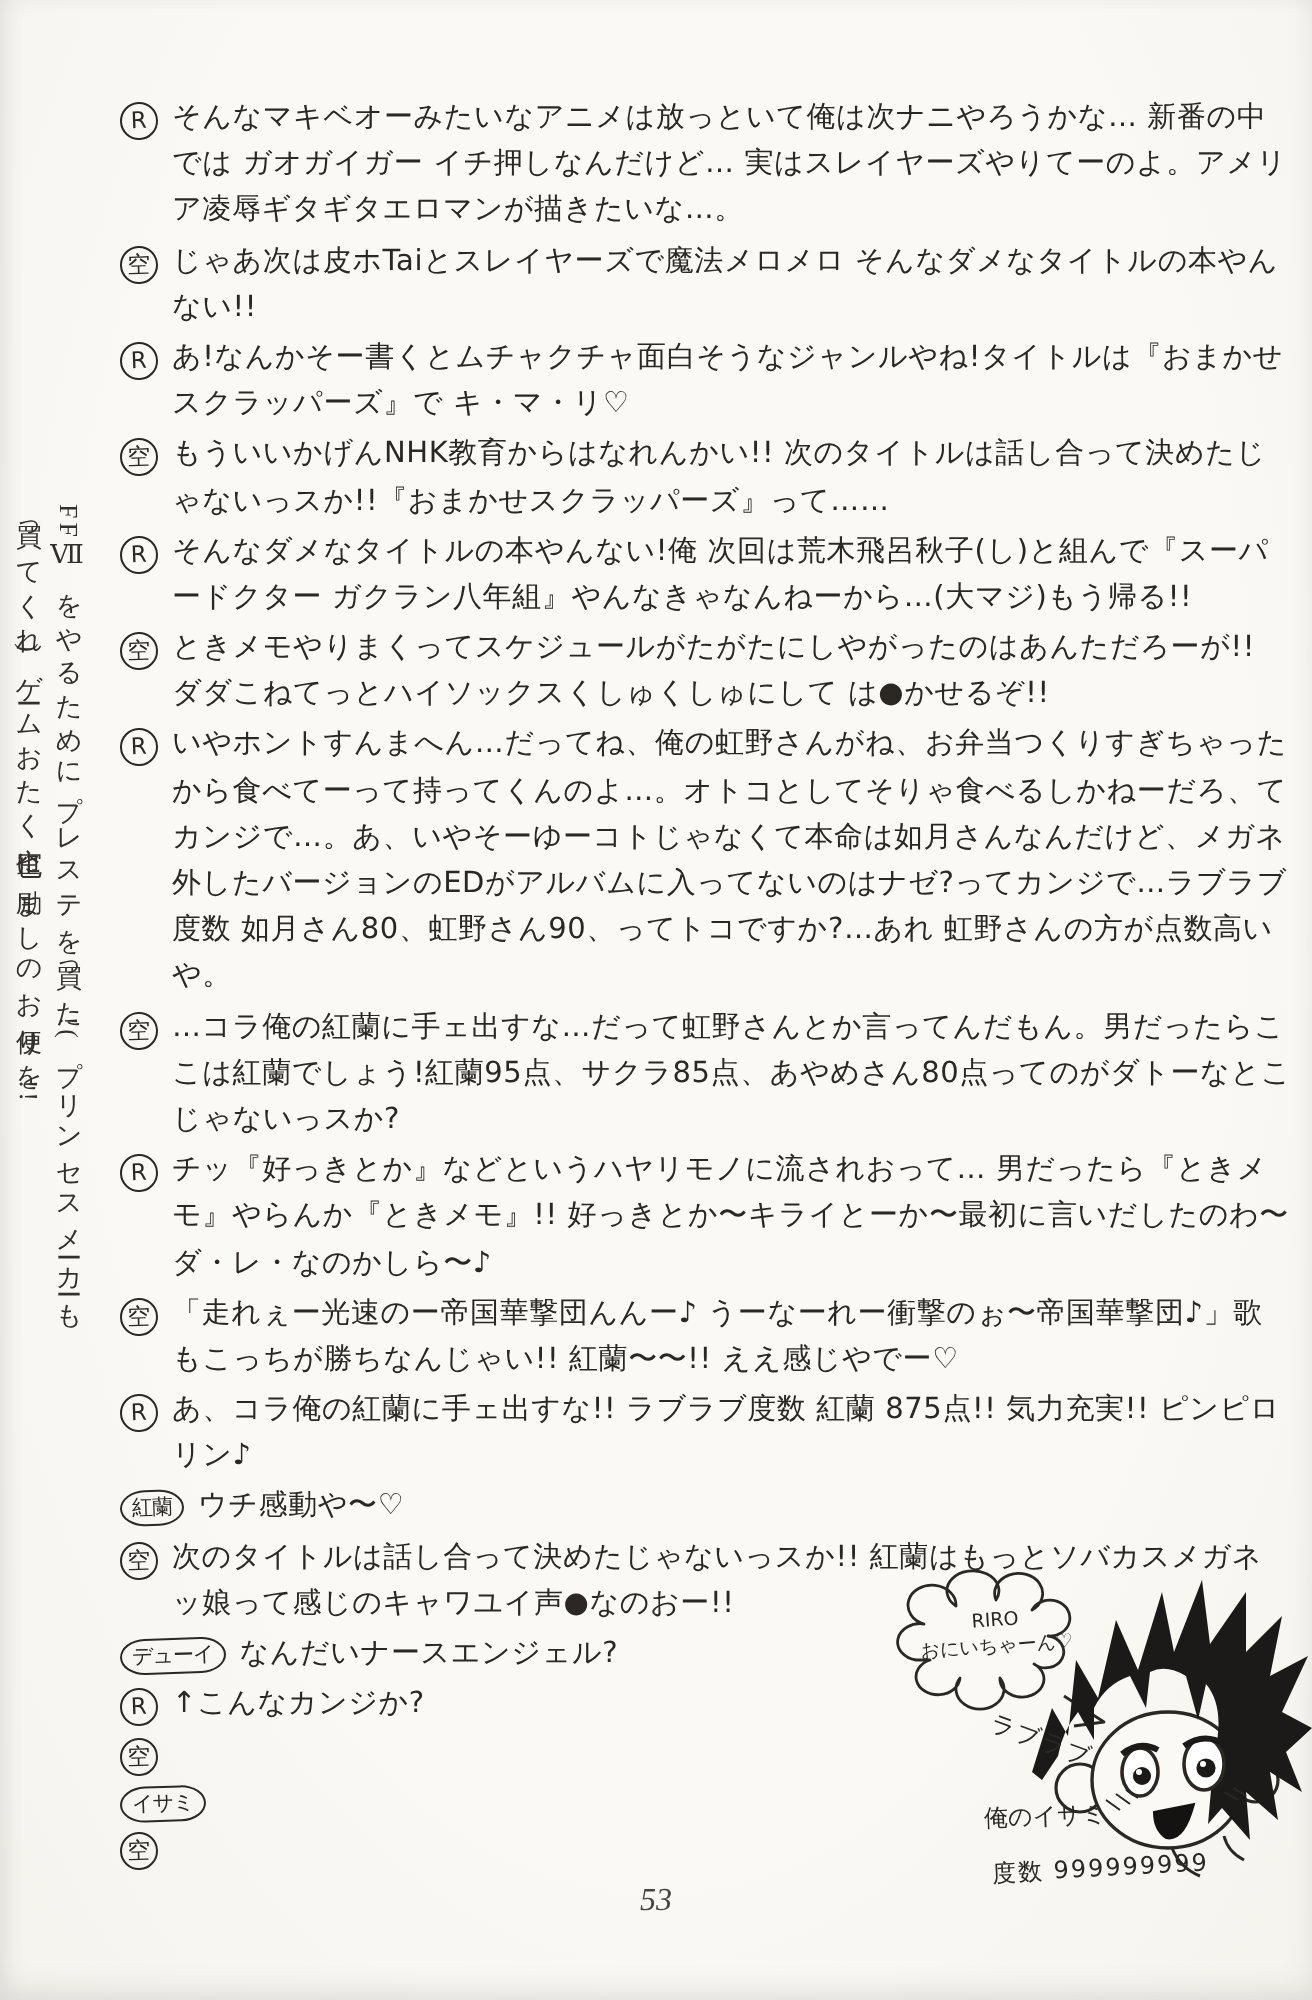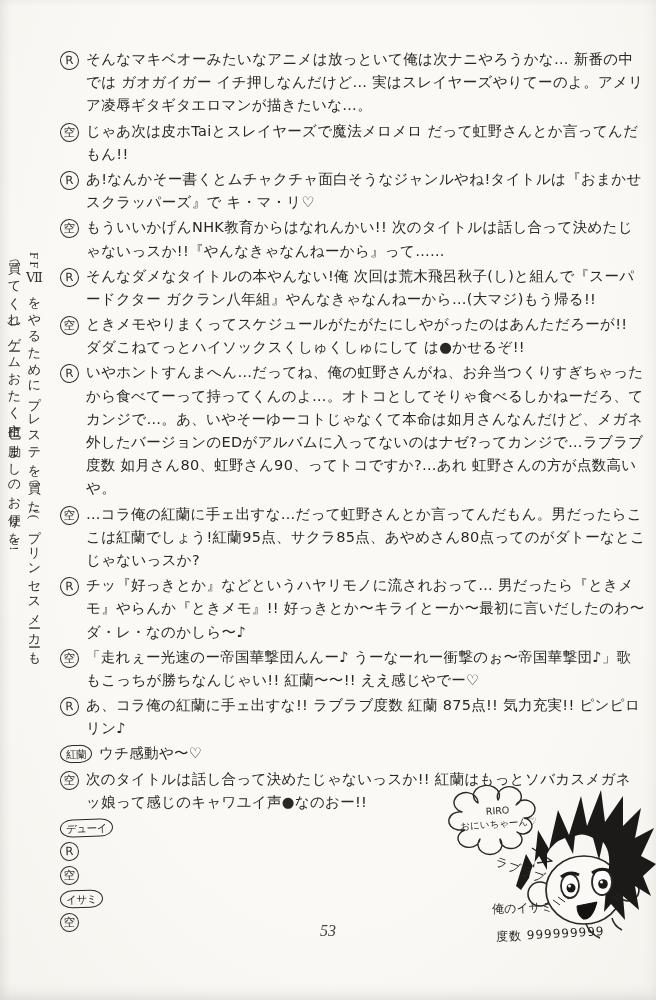--- a/index.html
+++ b/index.html
@@ -68,21 +68,21 @@
     transform:rotate(-4deg);
     color:#2b2824;
   }
   .cap{position:absolute;font-size:12px;color:#2b2824;white-space:nowrap;}
   .cap-love{left:58px;top:84px;transform:rotate(20deg);letter-spacing:1px;}
   .cap-isami{left:56px;top:122px;transform:rotate(-2deg);}
   .cap-dosu{left:60px;top:148px;transform:rotate(-3deg);letter-spacing:1px;}
   
   .page-number{
     position:absolute;
-    left:0;right:0;top:922px;
+    left:0;right:0;top:942px;
     text-align:center;
     font-family:"Liberation Serif","DejaVu Serif",serif;
     font-style:italic;
     font-size:16px;
     color:#474440;
   }
 </style>
 </head>
 <body>
 
@@ -93,29 +93,29 @@
     <span class="vline">買ってくれ)ゲームおたく空也に励ましのお便りを!!</span>
   </div>
 
   <div class="dialogue">
     <div class="entry">
         <span class="badge">R</span>
         <p>そんなマキベオーみたいなアニメは放っといて俺は次ナニやろうかな… 新番の中では ガオガイガー イチ押しなんだけど… 実はスレイヤーズやりてーのよ。アメリア凌辱ギタギタエロマンが描きたいな…。</p>
       </div>
     <div class="entry">
         <span class="badge">空</span>
-        <p>じゃあ次は皮ホTaiとスレイヤーズで魔法メロメロ だって虹野さんとか言ってんだもん!!</p>
+        <p>じゃあ次は皮ホTaiとスレイヤーズで魔法メロメロ そんなダメなタイトルの本やんない!!</p>
       </div>
     <div class="entry">
         <span class="badge">R</span>
         <p>あ!なんかそー書くとムチャクチャ面白そうなジャンルやね!タイトルは『おまかせスクラッパーズ』で キ・マ・リ♡</p>
       </div>
     <div class="entry">
         <span class="badge">空</span>
-        <p>もういいかげんNHK教育からはなれんかい!! 次のタイトルは話し合って決めたじゃないっスか!!『やんなきゃなんねーから』って……</p>
+        <p>もういいかげんNHK教育からはなれんかい!! 次のタイトルは話し合って決めたじゃないっスか!!『おまかせスクラッパーズ』って……</p>
       </div>
     <div class="entry">
         <span class="badge">R</span>
         <p>そんなダメなタイトルの本やんない!俺 次回は荒木飛呂秋子(し)と組んで『スーパードクター ガクラン八年組』やんなきゃなんねーから…(大マジ)もう帰る!!</p>
       </div>
     <div class="entry">
         <span class="badge">空</span>
         <p>ときメモやりまくってスケジュールがたがたにしやがったのはあんただろーが!! ダダこねてっとハイソックスくしゅくしゅにして は●かせるぞ!!</p>
       </div>
     <div class="entry">
@@ -141,23 +141,25 @@
     <div class="entry">
         <span class="badge wide">紅蘭</span>
         <p>ウチ感動や〜♡</p>
       </div>
     <div class="entry">
         <span class="badge">空</span>
         <p>次のタイトルは話し合って決めたじゃないっスか!! 紅蘭はもっとソバカスメガネッ娘って感じのキャワユイ声●なのおー!!</p>
       </div>
     <div class="entry short">
         <span class="badge wide">デューイ</span>
-      </div>
-    <div class="entry short">
-        <span class="badge">R</span>
+        <p>なんだいナースエンジェル?</p>
+      </div>
+    <div class="entry short">
+        <span class="badge">R</span>
+        <p>↑こんなカンジか?</p>
       </div>
     <div class="entry short">
         <span class="badge">空</span>
       </div>
     <div class="entry short">
         <span class="badge wide">イサミ</span>
       </div>
     <div class="entry short">
         <span class="badge">空</span>
       </div>

